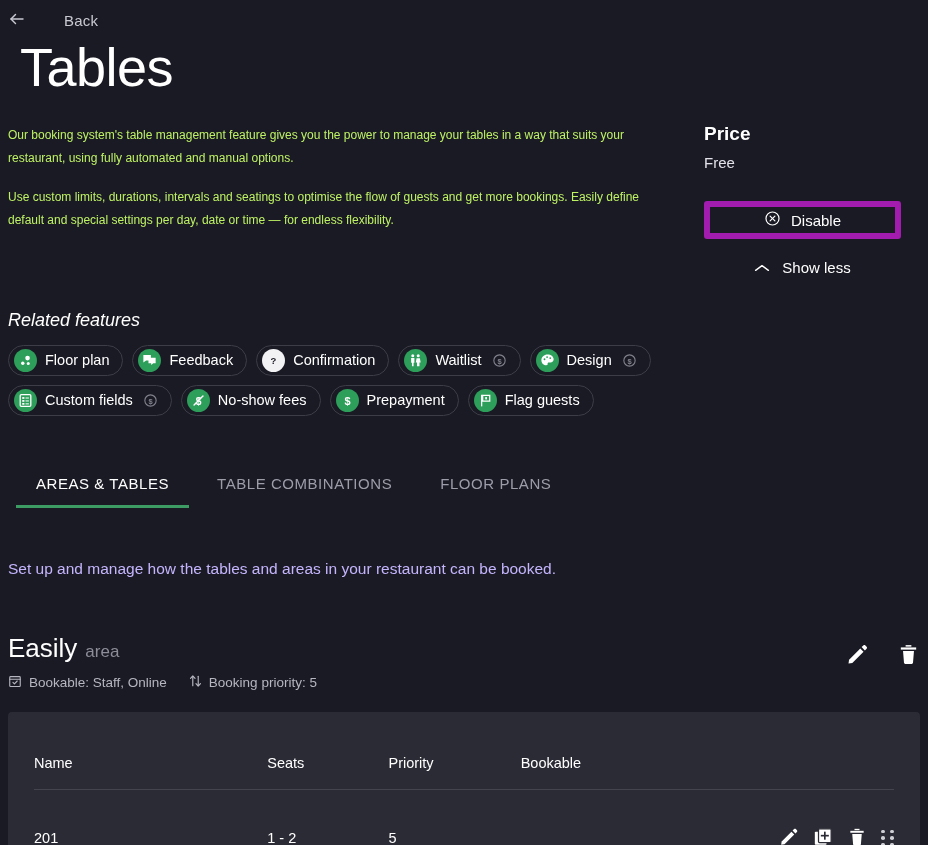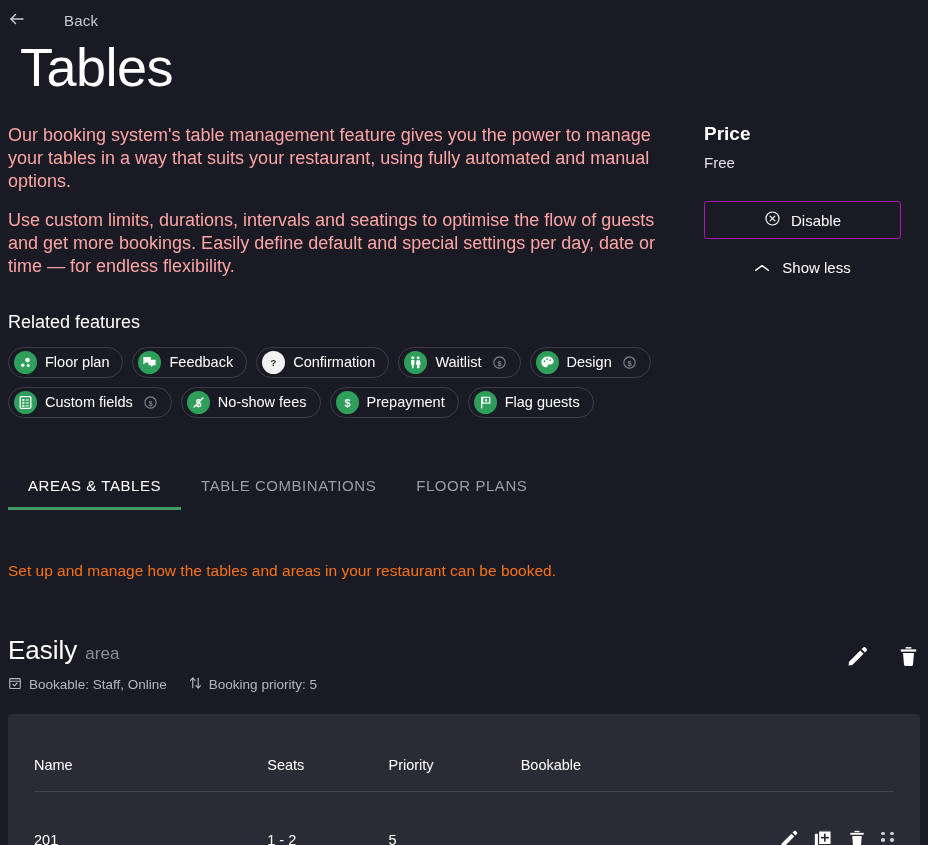--- a/index.html
+++ b/index.html
@@ -45,44 +45,44 @@
     color: #ffffff;
     padding: 8px 0 0 20px;
   }
 
   
   .cols { display: flex; padding: 30px 8px 0 8px; }
   .col-left { width: 690px; padding-right: 20px; }
   .col-right { width: 210px; padding-left: 6px; }
 
   .desc {
-    font-size: 18px;
+    font-size: 12px;
     line-height: 23px;
-    color: #fca5a5;
+    color: #bef264;
   }
   .desc + .desc { margin-top: 16px; }
 
   .price-head {
     font-size: 19px;
     font-weight: 700;
     color: #ffffff;
     line-height: 20px;
   }
   .price-val {
     margin-top: 10px;
     font-size: 15px;
     color: #e4e2ea;
   }
 
   .disable-btn {
     margin-top: 30px;
     width: 197px;
     height: 38px;
     background: transparent;
-    border: 1px solid #a21caf;
+    border: 6px solid #a21caf;
     border-radius: 3px;
     color: #ffffff;
     font-family: "Liberation Sans", sans-serif;
     font-size: 15px;
     display: flex;
     align-items: center;
     justify-content: center;
     gap: 10px;
     cursor: pointer;
   }
@@ -102,20 +102,21 @@
     font-family: "Liberation Sans", sans-serif;
   }
 
   
   .related-wrap { padding: 0 8px; margin-top: 34px; }
   .related-title {
     font-size: 18px;
     font-weight: 400;
     color: #ffffff;
     margin-bottom: 14px;
+    font-style: italic;
   }
   .chips { display: flex; flex-wrap: wrap; gap: 9px 9px; max-width: 700px; }
   .chip {
     display: inline-flex;
     align-items: center;
     gap: 8px;
     height: 31px;
     padding: 0 13px 0 5px;
     border: 1px solid #3d3d48;
     border-radius: 16px;
@@ -133,24 +134,24 @@
     display: flex; align-items: center; justify-content: center;
     flex: 0 0 auto;
   }
   .chip-ico.white { background: #f2f2f5; }
   .chip-label { line-height: 1; padding-bottom: 1px; }
   .pay-badge { margin-left: 2px; display: flex; align-items: center; }
 
   
   .tabs {
     margin-top: 40px;
-    padding: 0 8px;
+    padding: 0 16px;
     display: flex;
     align-items: flex-end;
-    gap: 0;
+    gap: 8px;
     height: 52px;
   }
   .tab {
     font-size: 15px;
     letter-spacing: .55px;
     color: #9d9daa;
     padding: 0 20px 14px 20px;
     cursor: pointer;
     background: none;
     border: none;
@@ -158,21 +159,21 @@
     font-family: "Liberation Sans", sans-serif;
     line-height: 1;
   }
   .tab.active { color: #ffffff; border-bottom-color: #3d9c64; }
 
   
   .section-note {
     padding: 0 8px;
     margin-top: 52px;
     font-size: 15.5px;
-    color: #f97316;
+    color: #c4b5fd;
   }
 
   
   .area-head {
     padding: 0 8px;
     margin-top: 57px;
     display: flex;
     align-items: flex-start;
     justify-content: space-between;
   }

